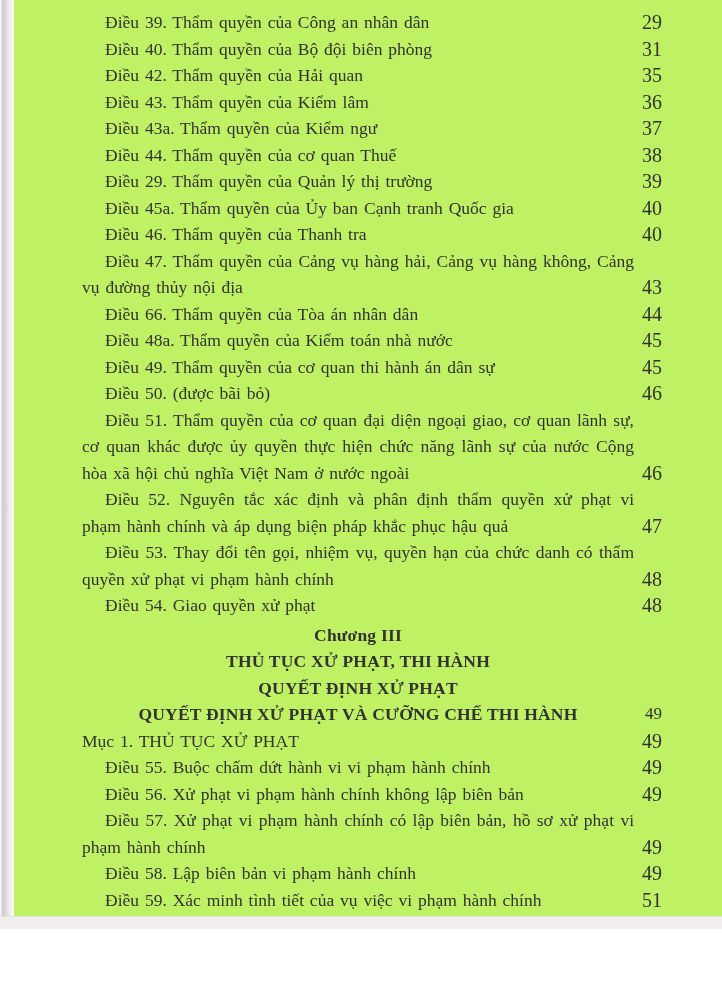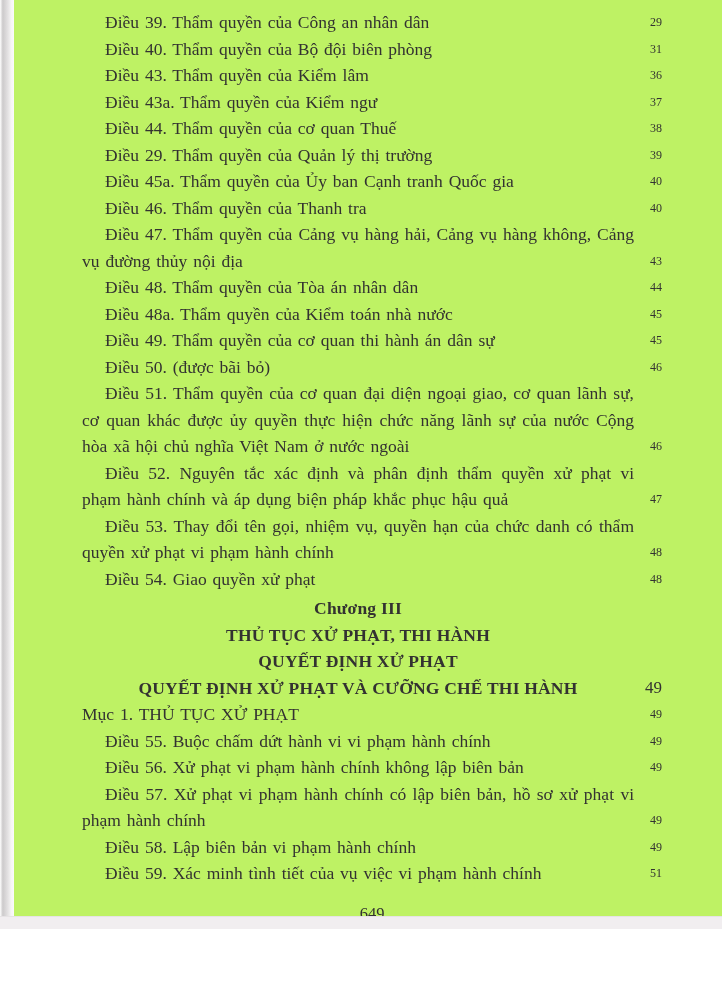--- a/index.html
+++ b/index.html
@@ -48,21 +48,21 @@
     word-spacing: 1.5px;
   }
   .entry-text.no-indent {
     text-indent: 0;
   }
   .entry-page {
     position: absolute;
     right: 0;
     bottom: 0;
     line-height: 26.5px;
-    font-size: 12px;
+    font-size: 20px;
   }
   .chapter {
     position: relative;
     margin-top: 3px;
     font-weight: bold;
     font-size: 17.5px;
     line-height: 26.5px;
   }
   .chapter-kicker,
   .chapter-line {
@@ -99,20 +99,24 @@
     <span class="entry-text">Điều 39. Thẩm quyền của Công an nhân dân</span>
     <span class="entry-page">29</span>
   </div>
 
   <div class="entry">
     <span class="entry-text">Điều 40. Thẩm quyền của Bộ đội biên phòng</span>
     <span class="entry-page">31</span>
   </div>
 
 
+  <div class="entry">
+    <span class="entry-text">Điều 42. Thẩm quyền của Hải quan</span>
+    <span class="entry-page">35</span>
+  </div>
 
   <div class="entry">
     <span class="entry-text">Điều 43. Thẩm quyền của Kiểm lâm</span>
     <span class="entry-page">36</span>
   </div>
 
   <div class="entry">
     <span class="entry-text">Điều 43a. Thẩm quyền của Kiểm ngư</span>
     <span class="entry-page">37</span>
   </div>
@@ -136,21 +140,21 @@
     <span class="entry-text">Điều 46. Thẩm quyền của Thanh tra</span>
     <span class="entry-page">40</span>
   </div>
 
   <div class="entry">
     <span class="entry-text">Điều 47. Thẩm quyền của Cảng vụ hàng hải, Cảng vụ hàng không, Cảng vụ đường thủy nội địa</span>
     <span class="entry-page">43</span>
   </div>
 
   <div class="entry">
-    <span class="entry-text">Điều 48. Thẩm quyền của Tòa án nhân dân</span>
+    <span class="entry-text">Điều 66. Thẩm quyền của Tòa án nhân dân</span>
     <span class="entry-page">44</span>
   </div>
 
   <div class="entry">
     <span class="entry-text">Điều 48a. Thẩm quyền của Kiểm toán nhà nước</span>
     <span class="entry-page">45</span>
   </div>
 
   <div class="entry">
     <span class="entry-text">Điều 49. Thẩm quyền của cơ quan thi hành án dân sự</span>

